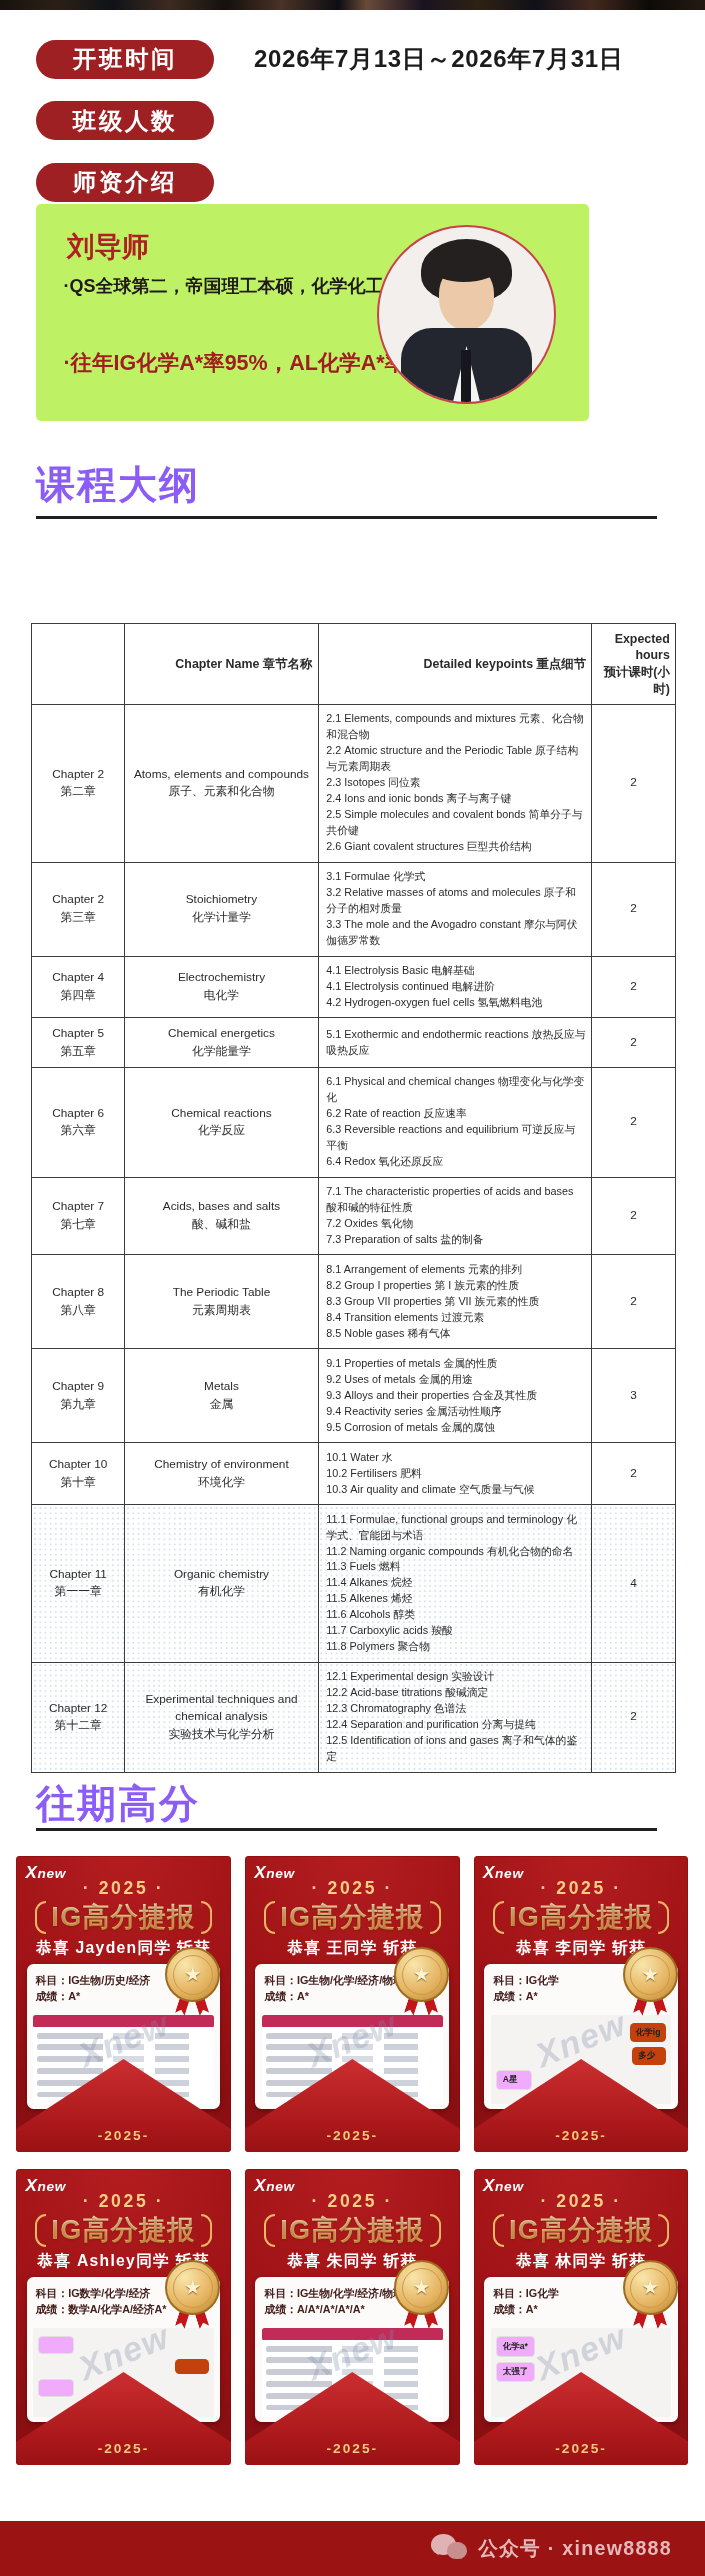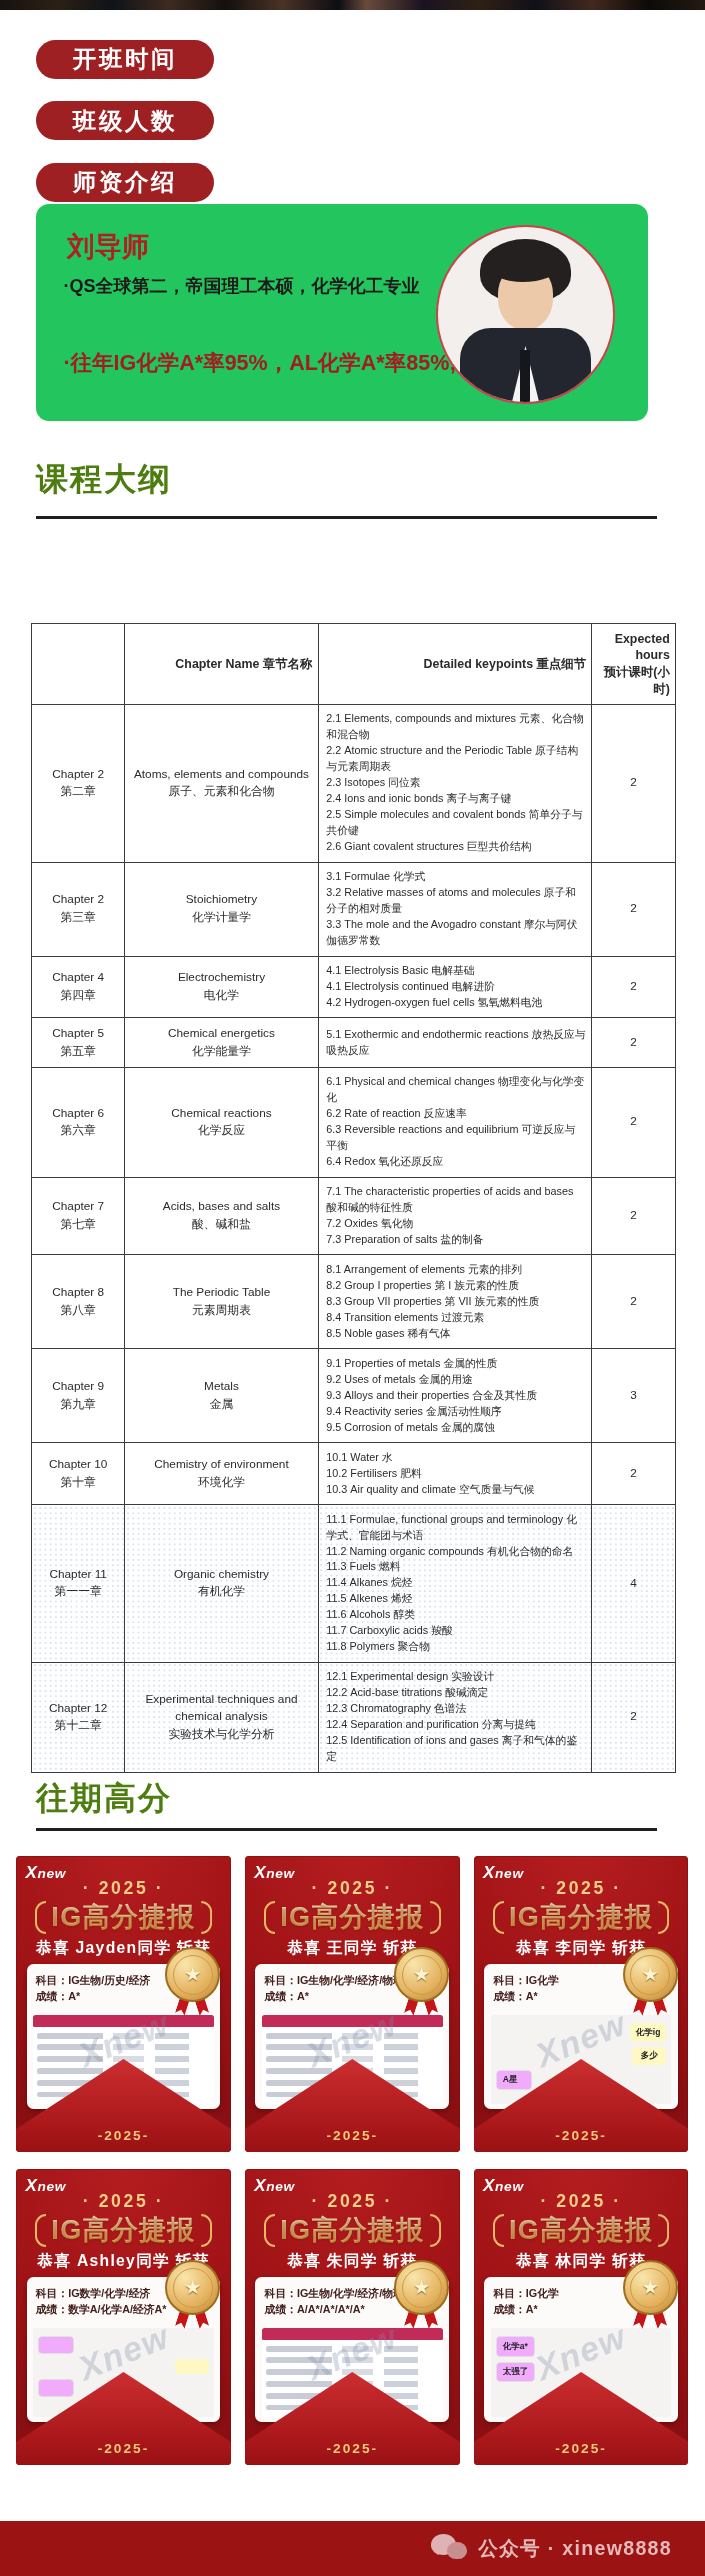--- a/index.html
+++ b/index.html
@@ -17,38 +17,38 @@
   .info{position:absolute;top:39px;left:36px;width:633px;}
   .info-row{display:flex;align-items:center;margin-bottom:21.5px;height:40px;}
   .badge{
     width:178px;height:39px;border-radius:19.6px;background:#9e2023;
     color:#ffffff;font-weight:800;font-size:23.5px;letter-spacing:2.6px;
     display:flex;align-items:center;justify-content:center;flex:0 0 auto;
   }
   .info-val{margin-left:40px;font-size:24px;font-weight:800;color:#1c1c1c;letter-spacing:0.7px;}
   
   .teacher{
-    position:absolute;top:204px;left:36px;width:612px;height:217px;
-    background:#22c55e;border-radius:13px;
+    position:absolute;top:204px;left:36px;width:553px;height:217px;
+    background:#bef264;border-radius:5px;
   }
   .teacher-name{position:absolute;top:25px;left:31px;font-size:27.4px;font-weight:900;color:#b01f24;}
   .teacher-l1{position:absolute;top:69px;left:27.4px;width:392px;font-size:18px;font-weight:800;color:#201a1a;line-height:1.45;}
   .teacher-l2{position:absolute;top:144px;left:27.4px;width:405px;font-size:21.5px;font-weight:800;color:#a11d22;line-height:1.45;}
   .photo{
     position:absolute;top:21px;right:33px;width:175px;height:175px;border-radius:50%;
     background:#f3efec;border:2px solid #c9444a;overflow:hidden;
   }
   .photo .hair{position:absolute;top:11.8px;left:42px;width:91px;height:63px;background:#23201f;border-radius:50% 50% 42% 42%;}
   .photo .face{position:absolute;top:38px;left:60px;width:55px;height:65px;background:#ecc9a8;border-radius:44% 44% 48% 48%;}
   .photo .fringe{position:absolute;top:29px;left:55px;width:65px;height:26px;background:#23201f;border-radius:0 0 55% 45%;}
   .photo .suit{position:absolute;bottom:-3.9px;left:22px;width:131px;height:78px;background:#23262e;border-radius:31px 31px 0 0;}
   .photo .shirt{position:absolute;bottom:-3.9px;left:73px;width:29px;height:60px;background:#f4f4f4;clip-path:polygon(50% 0,100% 100%,0 100%);}
   .photo .tie{position:absolute;bottom:-3.9px;left:82px;width:10.4px;height:56px;background:#15171c;}
   
-  .sec-title{position:absolute;left:36px;font-size:32px;font-weight:900;color:#4d7c0f;letter-spacing:2px;}
+  .sec-title{position:absolute;left:36px;font-size:39px;font-weight:900;color:#8b5cf6;letter-spacing:2px;}
   .sec-rule{position:absolute;left:36px;width:621px;height:3.3px;background:#1f1f1f;}
   
   .outline-table{
     position:absolute;top:623px;left:31px;width:645px;
     border-collapse:collapse;table-layout:fixed;background:#ffffff;
   }
   .outline-table th,.outline-table td{
     border:1.3px solid #3c3c3c;vertical-align:middle;padding:6.5px 5.2px;color:#2b2b2b;
   }
   .outline-table th{font-size:12.4px;font-weight:800;text-align:right;line-height:1.35;white-space:pre-line;}
@@ -92,21 +92,21 @@
     position:absolute;top:56px;left:50%;transform:translateX(-50%) rotate(-22deg);
     font-size:34px;font-weight:900;font-style:italic;color:rgba(125,140,165,.30);letter-spacing:1.3px;pointer-events:none;
   }
   .shot{position:absolute;left:6.5px;right:6.5px;top:51px;bottom:5.2px;border-radius:2.6px;overflow:hidden;}
   .shot.table{background:#ffffff;}
   .shot.table .bar{height:11.8px;background:#c22a58;margin-bottom:5.2px;border-radius:1.3px;}
   .shot.table .ln{height:5.9px;margin:5.9px 3.9px;border-radius:2.6px;background:linear-gradient(90deg,#c9ccd4 0 38%,transparent 38% 44%,#d8dbe2 44% 62%,transparent 62% 68%,#cdd1d9 68% 88%,transparent 88%);}
   .shot.chat{background:#f4f3f1;padding:3.9px 5.2px;}
   .bubble{max-width:72%;min-width:22px;min-height:9.1px;margin:4.6px 0;padding:3.3px 5.9px;border-radius:4.6px;font-size:8.5px;font-weight:700;color:#222;width:fit-content;}
   .bubble.left{background:#f0abfc;border:0.7px solid #e2e0dc;}
-  .bubble.right{background:#fef9c3;margin-left:auto;text-align:center;}
+  .bubble.right{background:#c2410c;margin-left:auto;}
   .medal{position:absolute;top:91px;right:10.4px;width:55px;height:55px;z-index:5;}
   .medal .disc{
     position:absolute;top:0;left:0;width:55px;height:55px;border-radius:50%;
     background:radial-gradient(circle at 35% 30%,#f9e6ac,#e3b05c 60%,#b57f2e 100%);
     border:2px solid #9c6d20;box-sizing:border-box;
     display:flex;align-items:center;justify-content:center;
   }
   .medal .disc .inner{
     width:38px;height:38px;border-radius:50%;border:1.3px solid #c89a48;
     display:flex;align-items:center;justify-content:center;
@@ -135,20 +135,21 @@
   .footer-text{color:#e5b9b9;font-size:19.6px;font-weight:700;letter-spacing:1.3px;}
 </style>
 </head>
 <body>
 
 <div class="top-strip"></div>
 
 <div class="info">
   <div class="info-row">
     <div class="badge">开班时间</div>
+    <div class="info-val">2026年7月13日～2026年7月31日</div>
   </div>
   <div class="info-row">
     <div class="badge">班级人数</div>
   </div>
   <div class="info-row">
     <div class="badge">师资介绍</div>
   </div>
 </div>
 
 <div class="teacher">

